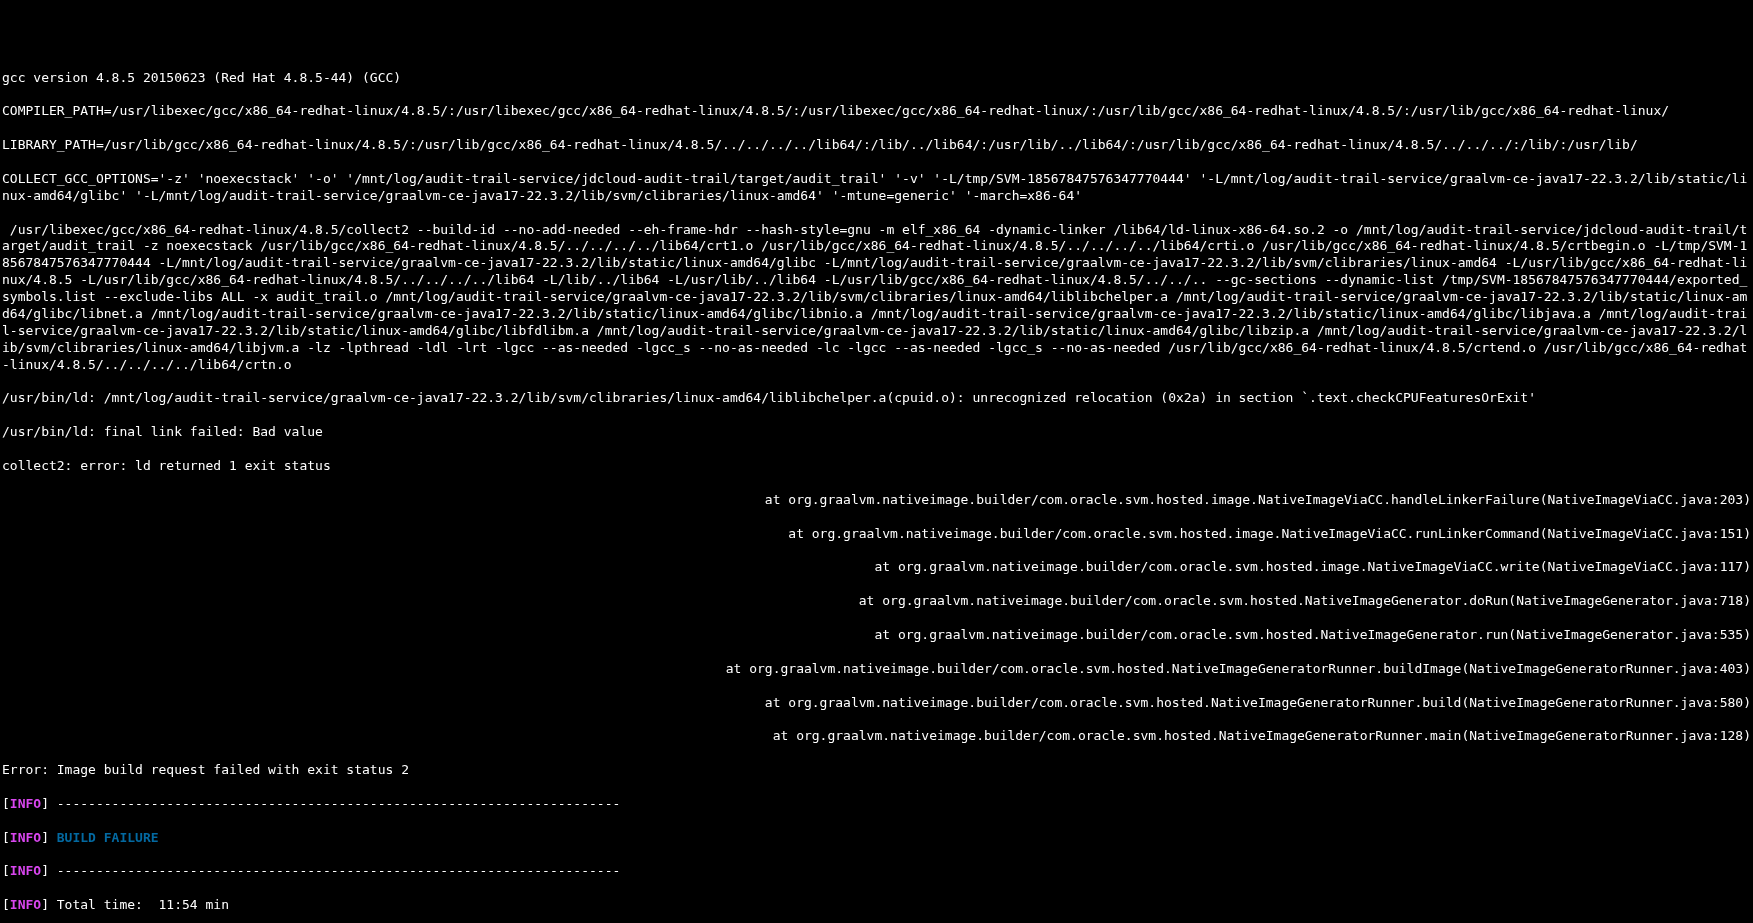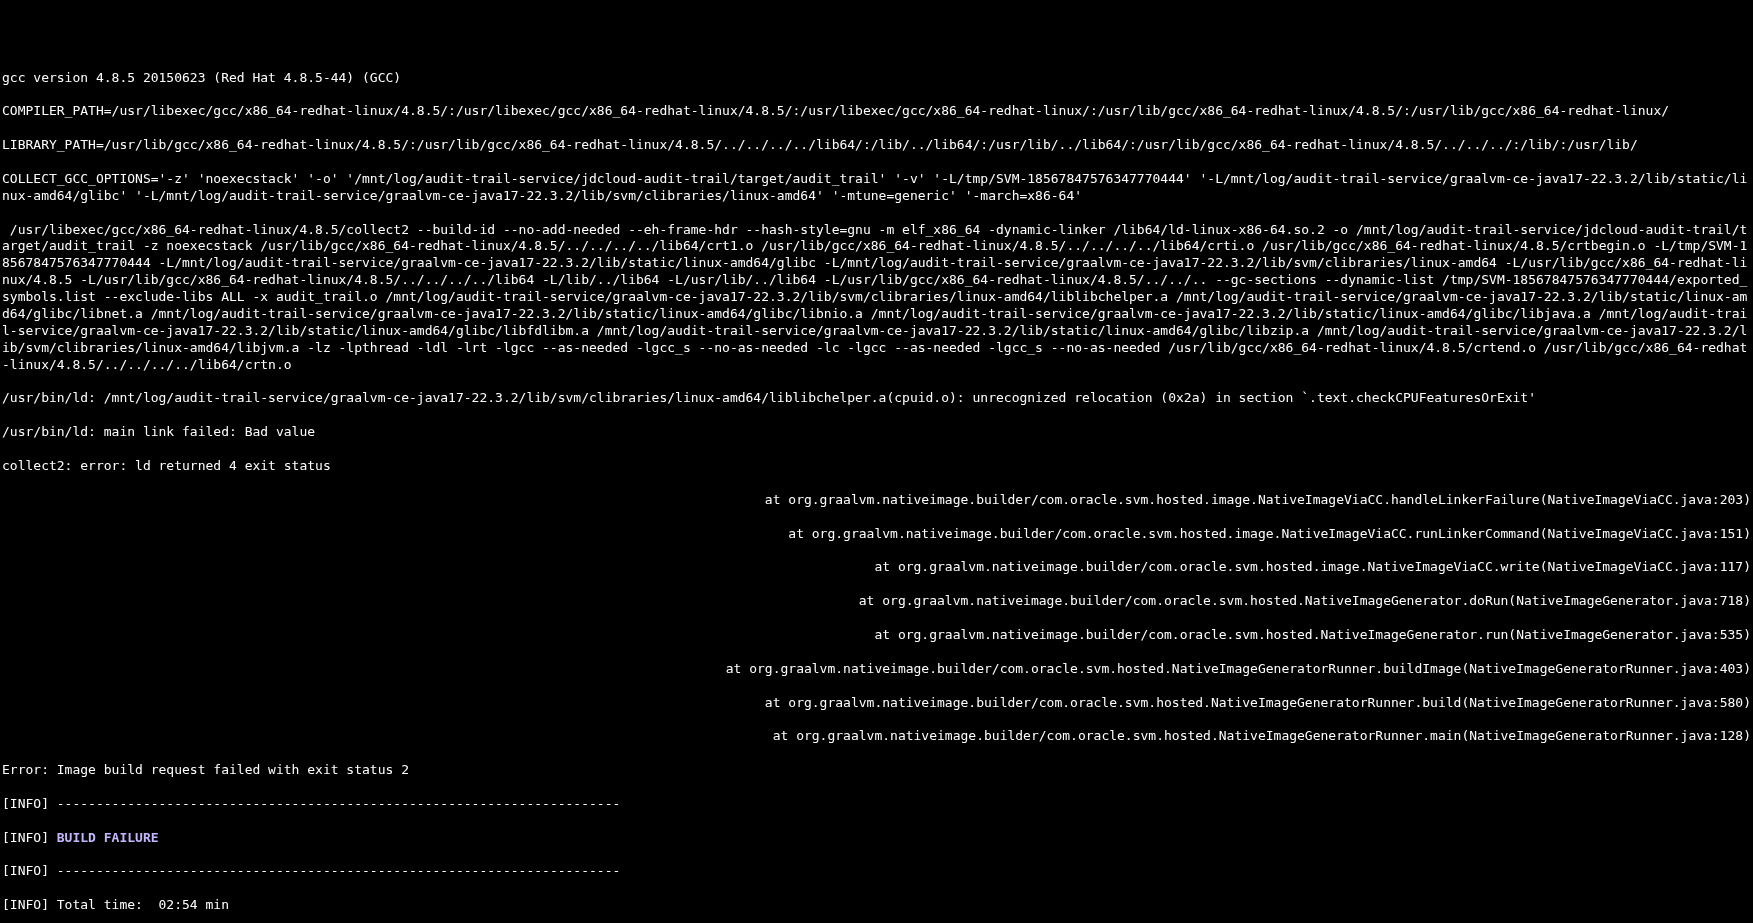--- a/index.html
+++ b/index.html
@@ -17,50 +17,50 @@
       overflow-x: auto;
       white-space: pre-wrap;
       word-break: break-all;
     }
     .line {
       white-space: pre-wrap;
       word-break: break-all;
     }
     .white { color: #ffffff; }
     .info-bracket { color: #ffffff; }
-    .info-tag { color: #ffffff; font-weight: normal; }
-    .build-failure { color: #c4b5fd; font-weight: bold; }
+    .info-tag { color: #d946ef; font-weight: bold; }
+    .build-failure { color: #0369a1; font-weight: bold; }
     .indent { padding-left: 56px; display: block; text-align: right; }
   </style>
 </head>
 <body>
 
 
 
 <div class="line white">gcc version 4.8.5 20150623 (Red Hat 4.8.5-44) (GCC)</div>
 <div class="line white">COMPILER_PATH=/usr/libexec/gcc/x86_64-redhat-linux/4.8.5/:/usr/libexec/gcc/x86_64-redhat-linux/4.8.5/:/usr/libexec/gcc/x86_64-redhat-linux/:/usr/lib/gcc/x86_64-redhat-linux/4.8.5/:/usr/lib/gcc/x86_64-redhat-linux/</div>
 <div class="line white">LIBRARY_PATH=/usr/lib/gcc/x86_64-redhat-linux/4.8.5/:/usr/lib/gcc/x86_64-redhat-linux/4.8.5/../../../../lib64/:/lib/../lib64/:/usr/lib/../lib64/:/usr/lib/gcc/x86_64-redhat-linux/4.8.5/../../../:/lib/:/usr/lib/</div>
 <div class="line white">COLLECT_GCC_OPTIONS='-z' 'noexecstack' '-o' '/mnt/log/audit-trail-service/jdcloud-audit-trail/target/audit_trail' '-v' '-L/tmp/SVM-18567847576347770444' '-L/mnt/log/audit-trail-service/graalvm-ce-java17-22.3.2/lib/static/linux-amd64/glibc' '-L/mnt/log/audit-trail-service/graalvm-ce-java17-22.3.2/lib/svm/clibraries/linux-amd64' '-mtune=generic' '-march=x86-64'</div>
 <div class="line white"> /usr/libexec/gcc/x86_64-redhat-linux/4.8.5/collect2 --build-id --no-add-needed --eh-frame-hdr --hash-style=gnu -m elf_x86_64 -dynamic-linker /lib64/ld-linux-x86-64.so.2 -o /mnt/log/audit-trail-service/jdcloud-audit-trail/target/audit_trail -z noexecstack /usr/lib/gcc/x86_64-redhat-linux/4.8.5/../../../../lib64/crt1.o /usr/lib/gcc/x86_64-redhat-linux/4.8.5/../../../../lib64/crti.o /usr/lib/gcc/x86_64-redhat-linux/4.8.5/crtbegin.o -L/tmp/SVM-18567847576347770444 -L/mnt/log/audit-trail-service/graalvm-ce-java17-22.3.2/lib/static/linux-amd64/glibc -L/mnt/log/audit-trail-service/graalvm-ce-java17-22.3.2/lib/svm/clibraries/linux-amd64 -L/usr/lib/gcc/x86_64-redhat-linux/4.8.5 -L/usr/lib/gcc/x86_64-redhat-linux/4.8.5/../../../../lib64 -L/lib/../lib64 -L/usr/lib/../lib64 -L/usr/lib/gcc/x86_64-redhat-linux/4.8.5/../../.. --gc-sections --dynamic-list /tmp/SVM-18567847576347770444/exported_symbols.list --exclude-libs ALL -x audit_trail.o /mnt/log/audit-trail-service/graalvm-ce-java17-22.3.2/lib/svm/clibraries/linux-amd64/liblibchelper.a /mnt/log/audit-trail-service/graalvm-ce-java17-22.3.2/lib/static/linux-amd64/glibc/libnet.a /mnt/log/audit-trail-service/graalvm-ce-java17-22.3.2/lib/static/linux-amd64/glibc/libnio.a /mnt/log/audit-trail-service/graalvm-ce-java17-22.3.2/lib/static/linux-amd64/glibc/libjava.a /mnt/log/audit-trail-service/graalvm-ce-java17-22.3.2/lib/static/linux-amd64/glibc/libfdlibm.a /mnt/log/audit-trail-service/graalvm-ce-java17-22.3.2/lib/static/linux-amd64/glibc/libzip.a /mnt/log/audit-trail-service/graalvm-ce-java17-22.3.2/lib/svm/clibraries/linux-amd64/libjvm.a -lz -lpthread -ldl -lrt -lgcc --as-needed -lgcc_s --no-as-needed -lc -lgcc --as-needed -lgcc_s --no-as-needed /usr/lib/gcc/x86_64-redhat-linux/4.8.5/crtend.o /usr/lib/gcc/x86_64-redhat-linux/4.8.5/../../../../lib64/crtn.o</div>
 <div class="line white">/usr/bin/ld: /mnt/log/audit-trail-service/graalvm-ce-java17-22.3.2/lib/svm/clibraries/linux-amd64/liblibchelper.a(cpuid.o): unrecognized relocation (0x2a) in section `.text.checkCPUFeaturesOrExit'</div>
-<div class="line white">/usr/bin/ld: main link failed: Bad value</div>
-<div class="line white">collect2: error: ld returned 4 exit status</div>
+<div class="line white">/usr/bin/ld: final link failed: Bad value</div>
+<div class="line white">collect2: error: ld returned 1 exit status</div>
 <div class="line white indent">at org.graalvm.nativeimage.builder/com.oracle.svm.hosted.image.NativeImageViaCC.handleLinkerFailure(NativeImageViaCC.java:203)</div>
 <div class="line white indent">at org.graalvm.nativeimage.builder/com.oracle.svm.hosted.image.NativeImageViaCC.runLinkerCommand(NativeImageViaCC.java:151)</div>
 <div class="line white indent">at org.graalvm.nativeimage.builder/com.oracle.svm.hosted.image.NativeImageViaCC.write(NativeImageViaCC.java:117)</div>
 <div class="line white indent">at org.graalvm.nativeimage.builder/com.oracle.svm.hosted.NativeImageGenerator.doRun(NativeImageGenerator.java:718)</div>
 <div class="line white indent">at org.graalvm.nativeimage.builder/com.oracle.svm.hosted.NativeImageGenerator.run(NativeImageGenerator.java:535)</div>
 <div class="line white indent">at org.graalvm.nativeimage.builder/com.oracle.svm.hosted.NativeImageGeneratorRunner.buildImage(NativeImageGeneratorRunner.java:403)</div>
 <div class="line white indent">at org.graalvm.nativeimage.builder/com.oracle.svm.hosted.NativeImageGeneratorRunner.build(NativeImageGeneratorRunner.java:580)</div>
 <div class="line white indent">at org.graalvm.nativeimage.builder/com.oracle.svm.hosted.NativeImageGeneratorRunner.main(NativeImageGeneratorRunner.java:128)</div>
 <div class="line white">Error: Image build request failed with exit status 2</div>
 <div class="line"><span class="info-bracket">[</span><span class="info-tag">INFO</span><span class="info-bracket">]</span><span class="white"> ------------------------------------------------------------------------</span></div>
 <div class="line"><span class="info-bracket">[</span><span class="info-tag">INFO</span><span class="info-bracket">]</span><span class="build-failure"> BUILD FAILURE</span></div>
 <div class="line"><span class="info-bracket">[</span><span class="info-tag">INFO</span><span class="info-bracket">]</span><span class="white"> ------------------------------------------------------------------------</span></div>
-<div class="line"><span class="info-bracket">[</span><span class="info-tag">INFO</span><span class="info-bracket">]</span><span class="white"> Total time:  02:54 min</span></div>
+<div class="line"><span class="info-bracket">[</span><span class="info-tag">INFO</span><span class="info-bracket">]</span><span class="white"> Total time:  11:54 min</span></div>
 
 
 
 
 
 
 
 
 
 

